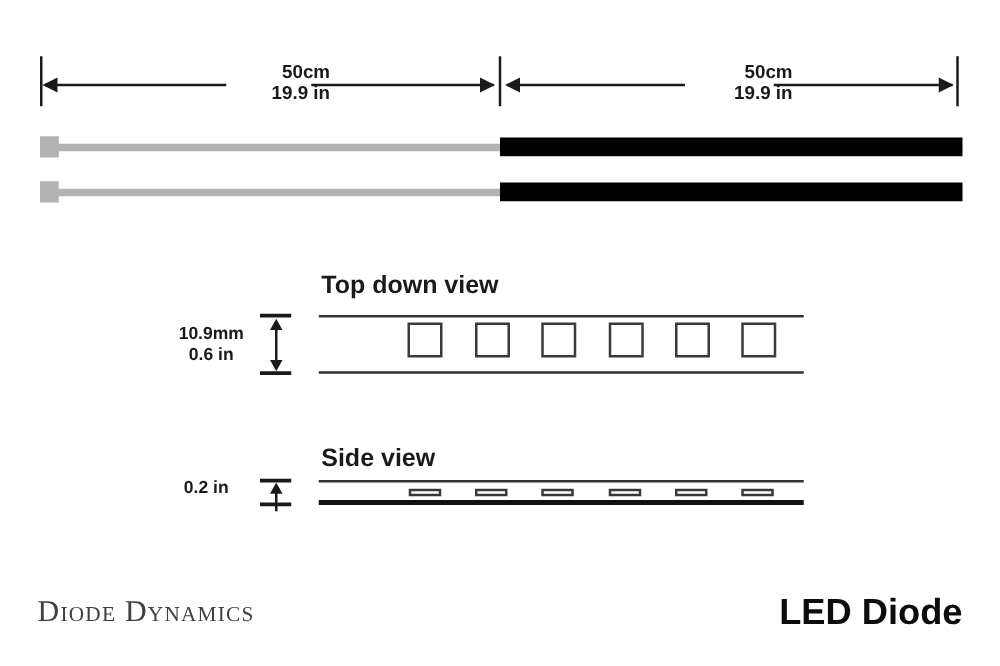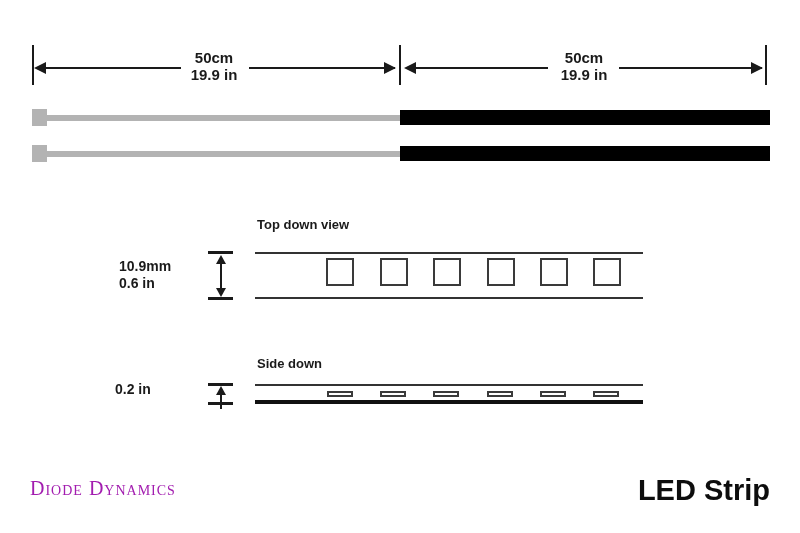--- a/index.html
+++ b/index.html
@@ -17,49 +17,49 @@
   .hline  { position: absolute; height: 2px; background: #1a1a1a; top: 67px; }
 
   
   .ah-left, .ah-right, .ah-up, .ah-down { position: absolute; width: 0; height: 0; }
   .ah-left  { border-top: 6px solid transparent; border-bottom: 6px solid transparent; border-right: 12px solid #1a1a1a; top: 62px; }
   .ah-right { border-top: 6px solid transparent; border-bottom: 6px solid transparent; border-left: 12px solid #1a1a1a; top: 62px; }
   .ah-up    { border-left: 5px solid transparent; border-right: 5px solid transparent; border-bottom: 9px solid #1a1a1a; }
   .ah-down  { border-left: 5px solid transparent; border-right: 5px solid transparent; border-top: 9px solid #1a1a1a; }
 
   .dim-label {
-    position: absolute; width: 100px; text-align: center;
+    position: absolute; width: 100px; text-align: right;
     font-size: 15px; font-weight: bold; color: #1a1a1a; line-height: 17px;
   }
   .dim-label-sm {
-    position: absolute; width: 100px; text-align: left;
+    position: absolute; width: 100px; text-align: center;
     font-size: 14px; font-weight: bold; color: #1a1a1a; line-height: 17px;
   }
 
   
   .connector { position: absolute; width: 15px; height: 17px; background: #b3b3b3; left: 32px; }
   .wire      { position: absolute; height: 6px; background: #b3b3b3; left: 45px; width: 356px; }
   .blackbar  { position: absolute; height: 15px; background: #000000; left: 400px; width: 370px; }
 
   
-  .view-title { position: absolute; left: 257px; font-size: 13px; font-weight: bold; color: #1a1a1a; }
+  .view-title { position: absolute; left: 257px; font-size: 20px; font-weight: bold; color: #1a1a1a; }
   .strip-edge { position: absolute; left: 255px; width: 388px; height: 2px; background: #333333; }
   .strip-base { position: absolute; left: 255px; width: 388px; height: 4px; background: #111111; }
   .htick      { position: absolute; left: 208px; width: 25px; height: 3px; background: #1a1a1a; }
   .vline      { position: absolute; left: 220px; width: 2px; background: #1a1a1a; }
 
   .led-pad  { position: absolute; top: 258px; width: 24px; height: 24px; border: 2px solid #3a3a3a; background: #ffffff; }
   .led-side { position: absolute; top: 391px; width: 22px; height: 2px; border: 2px solid #3a3a3a; background: #ffffff; }
 
   
   .brand {
     position: absolute; left: 30px; top: 477px;
     font-family: "Liberation Serif", serif;
     font-variant: small-caps;
-    font-size: 20px; letter-spacing: 1px; color: #a21caf;
+    font-size: 24px; letter-spacing: 1px; color: #404040;
   }
   .product {
     position: absolute; right: 30px; top: 474px;
     font-size: 29px; font-weight: bold; color: #0d0d0d;
   }
 </style>
 </head>
 <body>
 
 <div class="canvas">
@@ -110,21 +110,21 @@
   <div class="strip-edge" style="top:297px"></div>
   <div>
       <div class="led-pad" style="left: 326px;"></div>
       <div class="led-pad" style="left: 380px;"></div>
       <div class="led-pad" style="left: 433px;"></div>
       <div class="led-pad" style="left: 487px;"></div>
       <div class="led-pad" style="left: 540px;"></div>
       <div class="led-pad" style="left: 593px;"></div>
     </div>
 
-  <div class="view-title" style="top:356px">Side down</div>
+  <div class="view-title" style="top:356px">Side view</div>
 
   <div class="dim-label-sm" style="left:115px;top:380px;line-height:19px">
     <div>0.2 in</div>
   </div>
   <div class="htick" style="top:383px"></div>
   <div class="htick" style="top:402px"></div>
   <div class="ah-up" style="left:216px;top:386px"></div>
   <div class="vline" style="top:392px;height:17px"></div>
 
   <div class="strip-edge" style="top:384px"></div>
@@ -132,15 +132,15 @@
   <div>
       <div class="led-side" style="left: 327px;"></div>
       <div class="led-side" style="left: 380px;"></div>
       <div class="led-side" style="left: 433px;"></div>
       <div class="led-side" style="left: 487px;"></div>
       <div class="led-side" style="left: 540px;"></div>
       <div class="led-side" style="left: 593px;"></div>
     </div>
 
   <div class="brand">Diode Dynamics</div>
-  <div class="product">LED Strip</div>
+  <div class="product">LED Diode</div>
 
 </div>
 
 </body></html>

